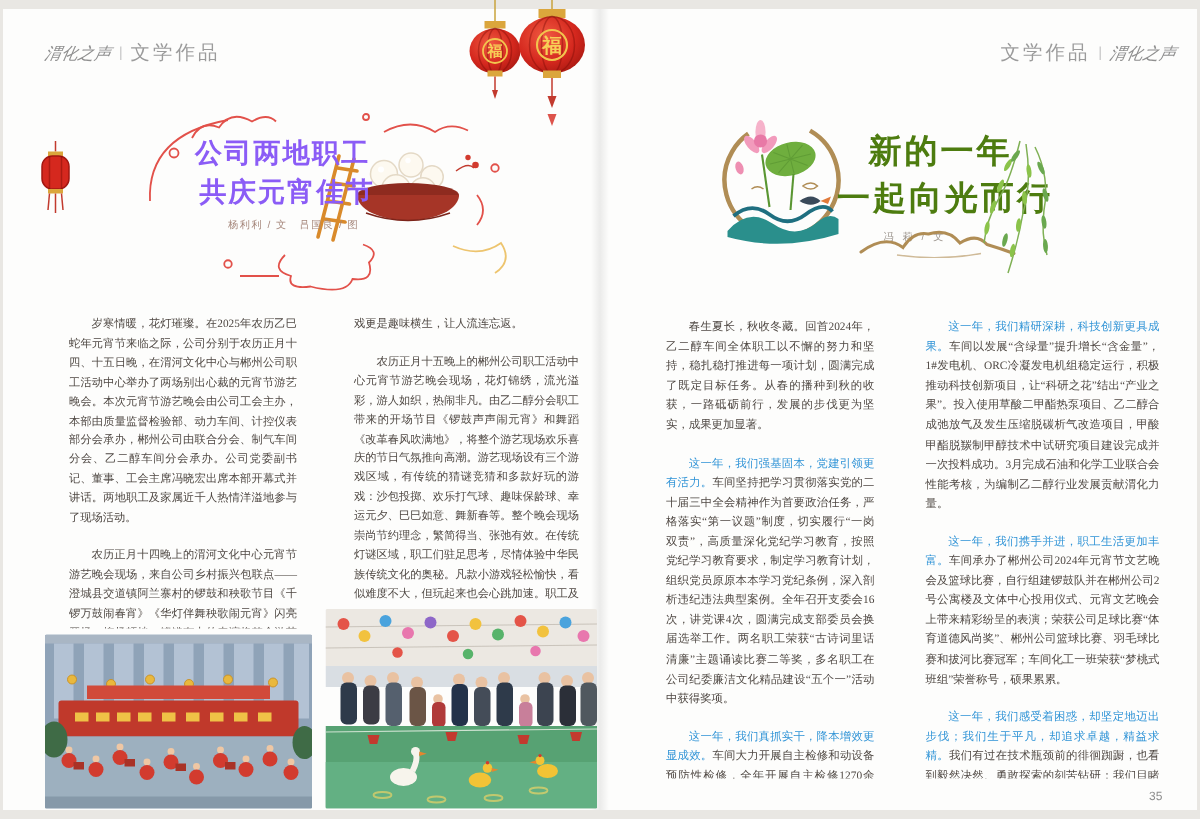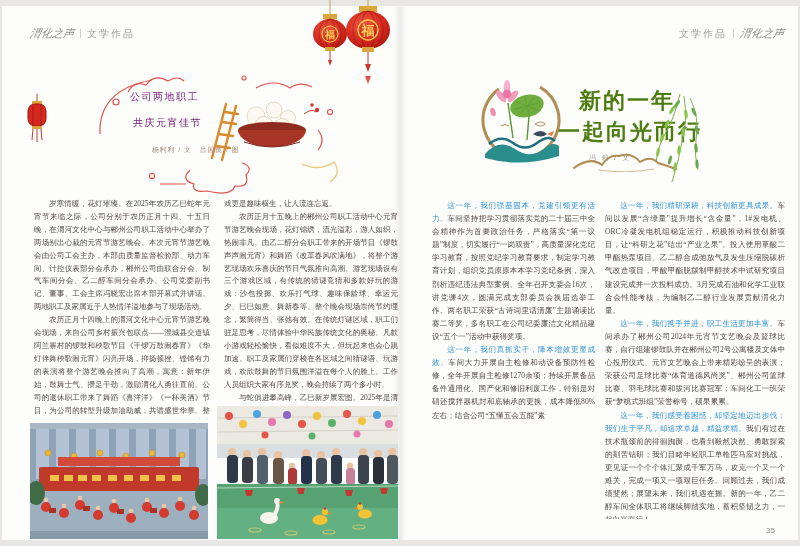--- a/index.html
+++ b/index.html
@@ -2,30 +2,30 @@
 <html><head>
 <meta charset="utf-8">
 <style>
   html,body{margin:0;padding:0}
   body{width:800px;height:546px;overflow:hidden;background:#e9e7e3;font-family:"Liberation Sans",sans-serif}
   #spread{position:absolute;left:2px;top:6px;width:796px;height:534px;background:#fdfdfc}
   .abs{position:absolute}
   .fold{background:linear-gradient(90deg,rgba(0,0,0,0) 0%,rgba(0,0,0,0.07) 50%,rgba(0,0,0,0) 100%)}
   .hdr{display:flex;align-items:center;gap:6px;color:#989898}
   .logo{font-style:italic;font-size:11px;color:#8f8f8f;font-family:"DejaVu Serif",serif;transform:skewX(-10deg);white-space:nowrap}
-  .section-label{font-size:10px;letter-spacing:2px;color:#9b9b9b}
+  .section-label{font-size:13px;letter-spacing:2px;color:#9b9b9b}
   .hdiv{width:1px;height:9px;background:#cfcfcf}
-  .ltitle{color:#701a75;font-weight:normal;font-size:10px;letter-spacing:1.5px;white-space:nowrap}
+  .ltitle{color:#8b5cf6;font-weight:bold;font-size:18px;letter-spacing:1.5px;white-space:nowrap}
   .rtitle{color:#4d7c0f;font-weight:bold;font-size:22px;letter-spacing:2px;white-space:nowrap}
   .byline{font-size:6.8px;color:#a5867a;letter-spacing:1px;white-space:nowrap}
   .rbyline{font-size:6.8px;color:#9a938c;letter-spacing:2px;white-space:nowrap}
   .body-text{color:#4f4843;text-align:justify;overflow:hidden;font-family:"Liberation Serif",serif}
   .lcol{font-size:7.5px;line-height:12.9px}
   .rcol{font-size:7.6px;line-height:13.1px}
-  .para{margin:0;text-indent:2em}
+  .para{margin:12px;text-indent:2em}
   .noind{text-indent:0}
   .subhead{color:#2f93d6;font-weight:normal}
   .pagenum{font-size:8px;color:#8d8d8d}
   .photo{border-radius:1px;overflow:hidden}
 </style>
 </head>
 <body>
 
 <div id="spread">
 
@@ -411,20 +411,21 @@
         <ellipse cx="47" cy="38" rx="1.6" ry="4.6" transform="rotate(-16 47 38)"></ellipse>
         <ellipse cx="46" cy="56" rx="1.6" ry="4.6" transform="rotate(-8 46 56)"></ellipse>
         <ellipse cx="47" cy="72" rx="1.6" ry="4.6" transform="rotate(-4 47 72)"></ellipse>
         <ellipse cx="27" cy="12" rx="1.6" ry="4.6" transform="rotate(36 27 12)"></ellipse>
         <ellipse cx="20" cy="68" rx="1.6" ry="4.6" transform="rotate(14 20 68)"></ellipse>
       </g>
     </svg>
 
     <div class="abs body-text rcol" style="left:430px;top:193px;width:163px;height:320px">
 
+    <p class="para"><span>春生夏长，秋收冬藏。回首2024年，乙二醇车间全体职工以不懈的努力和坚持，稳扎稳打推进每一项计划，圆满完成了既定目标任务。从春的播种到秋的收获，一路砥砺前行，发展的步伐更为坚实，成果更加显著。</span></p>
         <p class="para"><span class="subhead">这一年，我们强基固本，党建引领更有活力。</span><span>车间坚持把学习贯彻落实党的二十届三中全会精神作为首要政治任务，严格落实“第一议题”制度，切实履行“一岗双责”，高质量深化党纪学习教育，按照党纪学习教育要求，制定学习教育计划，组织党员原原本本学习党纪条例，深入剖析违纪违法典型案例。全年召开支委会16次，讲党课4次，圆满完成支部委员会换届选举工作。两名职工荣获“古诗词里话清廉”主题诵读比赛二等奖，多名职工在公司纪委廉洁文化精品建设“五个一”活动中获得奖项。</span></p>
         <p class="para"><span class="subhead">这一年，我们真抓实干，降本增效更显成效。</span><span>车间大力开展自主检修和动设备预防性检修，全年开展自主检修1270余项；持续开展备品备件通用化、国产化和修旧利废工作，特别是对硝还搅拌器机封和底轴承的更换，成本降低80%左右；结合公司“五懂五会五能”素</span></p>
       </div>
     <div class="abs body-text rcol" style="left:603px;top:193px;width:180px;height:320px">
 
         <p class="para"><span class="subhead">这一年，我们精研深耕，科技创新更具成果。</span><span>车间以发展“含绿量”提升增长“含金量”，1#发电机、ORC冷凝发电机组稳定运行，积极推动科技创新项目，让“科研之花”结出“产业之果”。投入使用草酸二甲酯热泵项目、乙二醇合成弛放气及发生压缩脱碳析气改造项目，甲酸甲酯脱羰制甲醇技术中试研究项目建设完成并一次投料成功。3月完成石油和化学工业联合会性能考核，为编制乙二醇行业发展贡献渭化力量。</span></p>
         <p class="para"><span class="subhead">这一年，我们携手并进，职工生活更加丰富。</span><span>车间承办了郴州公司2024年元宵节文艺晚会及篮球比赛，自行组建锣鼓队并在郴州公司2号公寓楼及文体中心投用仪式、元宵文艺晚会上带来精彩纷呈的表演；荣获公司足球比赛“体育道德风尚奖”、郴州公司篮球比赛、羽毛球比赛和拔河比赛冠军；车间化工一班荣获“梦桃式班组”荣誉称号，硕果累累。</span></p>
         <p class="para"><span class="subhead">这一年，我们感受着困惑，却坚定地迈出步伐；我们生于平凡，却追求卓越，精益求精。</span><span>我们有过在技术瓶颈前的徘徊踟蹰，也看到毅然决然、勇敢探索的刻苦钻研；我们目睹年轻职工单枪匹马应对挑战，更见证一个个个体汇聚成千军万马，攻克一个又一个难关，完成一项又一项艰巨任务。回顾过去，我们成绩斐然；展望未来，我们机遇在握。新的一年，乙二醇车间全体职工将继续脚踏实地，蓄积坚韧之力，一起向光而行！</span></p>
       </div>
 

